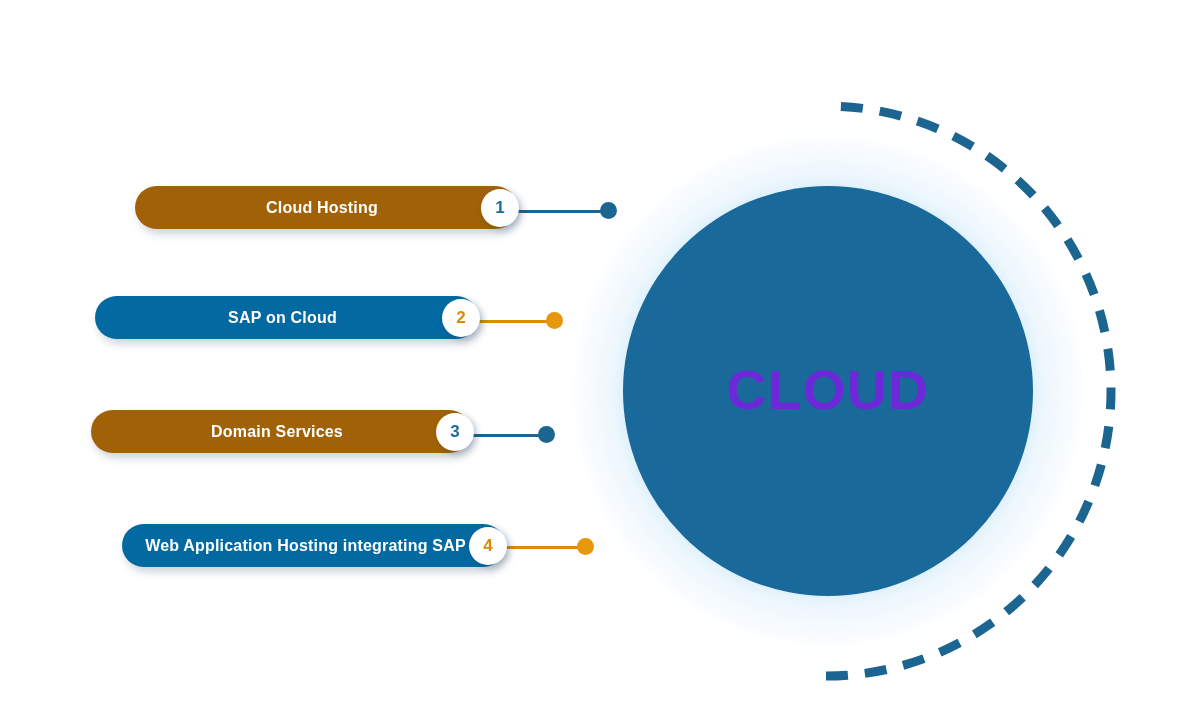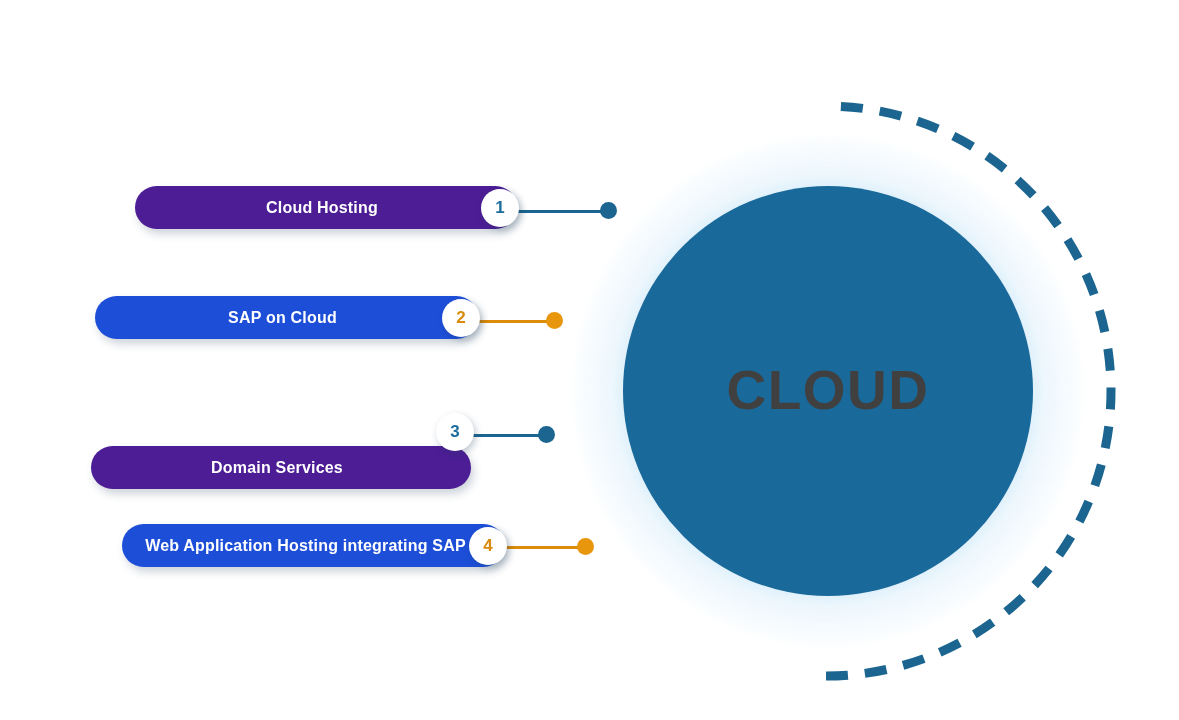--- a/index.html
+++ b/index.html
@@ -30,21 +30,21 @@
     position:absolute;
     left:623px;top:186px;width:410px;height:410px;
     border-radius:50%;
     background:#19699a;
   }
   #core-label{
     position:absolute;
     left:623px;top:186px;width:410px;height:410px;
     display:flex;flex-direction:row;
     align-items:center;justify-content:center;
-    color:#404040;
+    color:#6d28d9;
     font-size:55px;
     font-weight:700;
     letter-spacing:1.5px;
     line-height:1.12;
     text-align:center;
     user-select:none;
   }
 
   
   #arc{position:absolute;left:0;top:0;width:1179px;height:720px;}
@@ -58,22 +58,22 @@
   
   .bar{
     position:absolute;
     height:43px;
     border-radius:22px;
     display:flex;
     align-items:center;
     box-sizing:border-box;
     box-shadow:3px 5px 9px rgba(30,60,90,0.22);
   }
-  .bar.blue{background:#4c1d95;}
-  .bar.orange{background:#1d4ed8;}
+  .bar.blue{background:#a16207;}
+  .bar.orange{background:#0369a1;}
   .bar-label{
     flex:1;
     text-align:center;
     color:#ffffff;
     font-size:16px;
     font-weight:700;
     letter-spacing:.2px;
     white-space:nowrap;
     padding-left:26px;
     padding-right:34px;
@@ -122,21 +122,21 @@
   <div class="bar blue" style="left:135px;top:186px;width:382px;">
     <span class="bar-label">Cloud Hosting</span>
   </div>
   <div class="badge blue" style="left:481px;top:189px;">1</div>
 
   <div class="bar orange" style="left:95px;top:296px;width:383px;">
     <span class="bar-label">SAP on Cloud</span>
   </div>
   <div class="badge orange" style="left:442px;top:299px;">2</div>
 
-  <div class="bar blue" style="left:91px;top:410px;width:380px;margin-top:36px;">
+  <div class="bar blue" style="left:91px;top:410px;width:380px;">
     <span class="bar-label">Domain Services</span>
   </div>
   <div class="badge blue" style="left:436px;top:413px;">3</div>
 
   <div class="bar orange wide" style="left:122px;top:524px;width:383px;">
     <span class="bar-label">Web Application Hosting integrating SAP</span>
   </div>
   <div class="badge orange" style="left:469px;top:527px;">4</div>
 
   <div id="core"></div>

